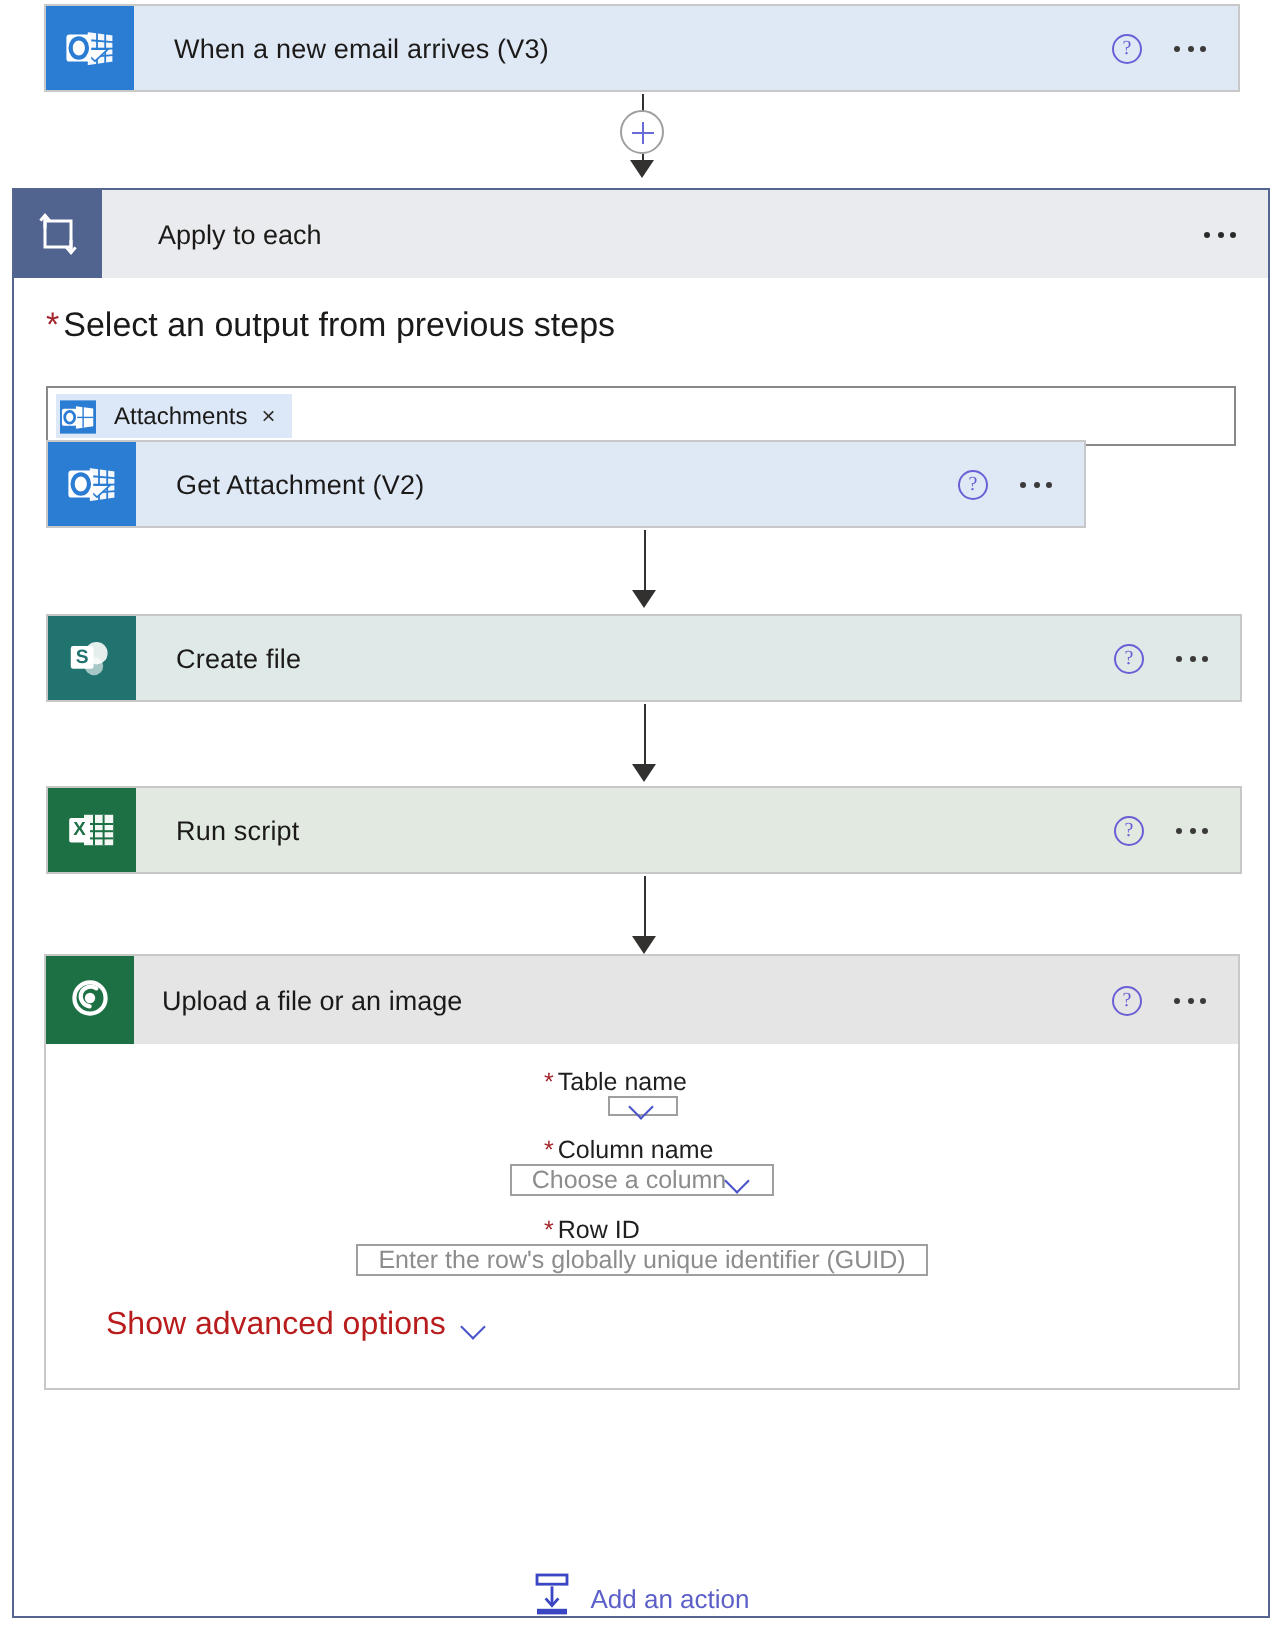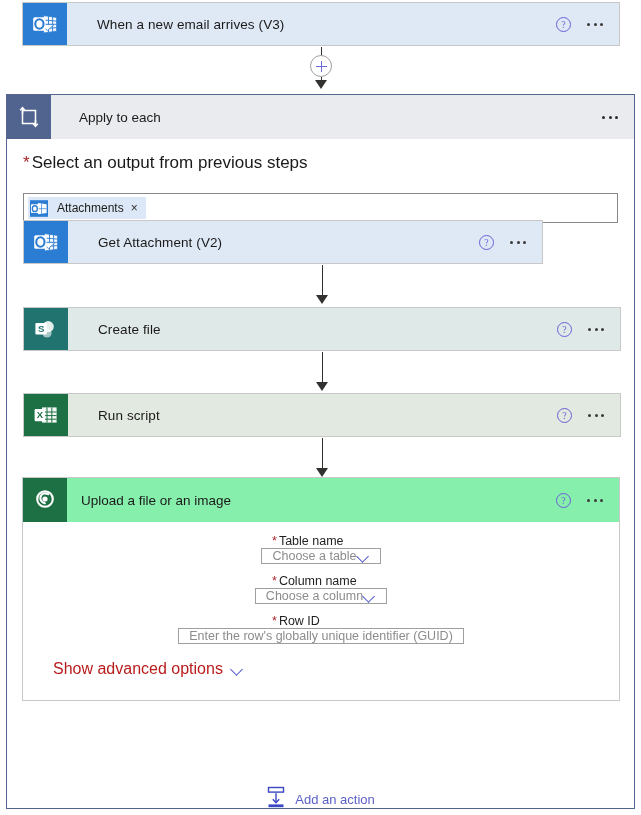--- a/index.html
+++ b/index.html
@@ -32,21 +32,21 @@
     width: 44px;
     min-width: 44px;
     display: flex;
     align-items: center;
     justify-content: center;
   }
   .card .card-title {
     flex: 1;
     display: flex;
     align-items: center;
-    padding-left: 30px;
+    padding-left: 20px;
     font-size: 13.5px;
     color: #1b1a19;
     letter-spacing: .1px;
   }
   .card .card-actions {
     display: flex;
     align-items: center;
     gap: 16px;
     padding-right: 16px;
   }
@@ -194,21 +194,21 @@
     left: 22px;
     top: 477px;
     width: 598px;
     border: 1px solid #c8c8c8;
     background: #ffffff;
   }
   #upload-header {
     display: flex;
     align-items: stretch;
     height: 44px;
-    background: #86efac;
+    background: #e5e5e5;
   }
   #upload-header .icon-box {
     width: 44px; min-width: 44px;
     display: flex; align-items: center; justify-content: center;
   }
   #upload-header .card-title {
     flex: 1; display: flex; align-items: center;
     padding-left: 14px; font-size: 13.5px; color: #1b1a19;
   }
   #upload-header .card-actions {
@@ -470,21 +470,20 @@
       </div>
     </div>
 
     <div id="upload-fields">
 
       <div class="frow">
         <div class="flabel">
           <span class="req-star">*</span><span>Table name</span>
         </div>
         <div class="fctl">
-          <span class="ph">Choose a table</span>
           <span class="chev"></span>
         </div>
       </div>
 
       <div class="frow">
         <div class="flabel">
           <span class="req-star">*</span><span>Column name</span>
         </div>
         <div class="fctl">
           <span class="ph">Choose a column</span>

